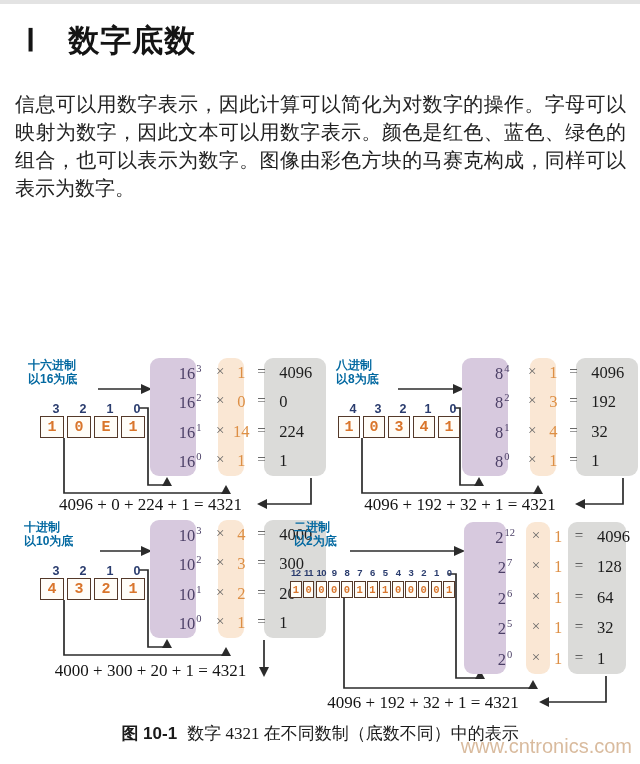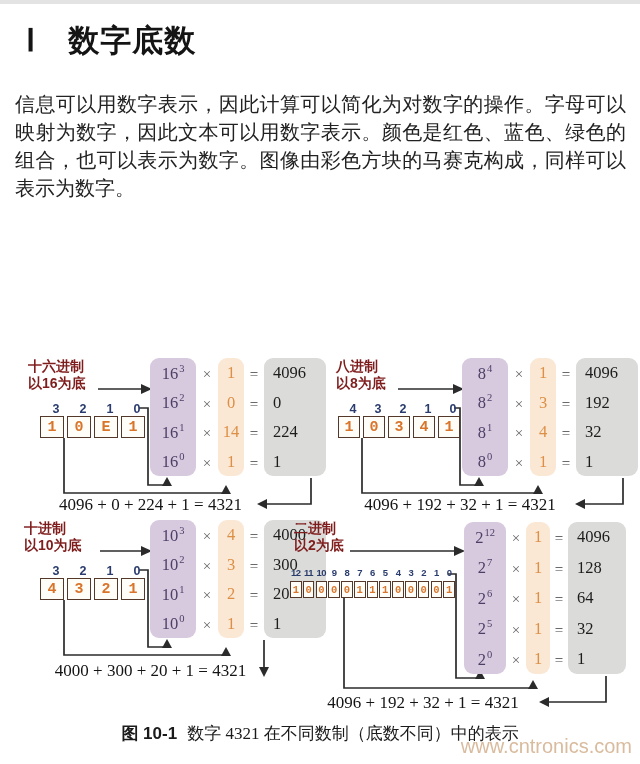--- a/index.html
+++ b/index.html
@@ -21,21 +21,21 @@
   .p-hex { left:14px;  top:358px; width:308px; height:158px; }
   .p-oct { left:326px; top:358px; width:308px; height:158px; }
   .p-dec { left:14px;  top:520px; width:308px; height:170px; }
   .p-bin { left:288px; top:520px; width:350px; height:200px; }
 
   .conn { position:absolute; inset:0; pointer-events:none; }
   .conn path { stroke:#2b2b2b; stroke-width:1.7; fill:none; }
   .conn polygon { fill:#2b2b2b; }
 
   .plabel { position:absolute; font-family:"Liberation Sans", sans-serif; font-weight:bold;
-            font-size:14px; line-height:1.18; color:#7f1d1d; white-space:nowrap; }
+            font-size:12px; line-height:1.18; color:#0369a1; white-space:nowrap; }
   .p-hex .plabel { left:14px; top:0; }
   .p-oct .plabel { left:10px; top:0; }
   .p-dec .plabel { left:10px; top:0; }
   .p-bin .plabel { left:6px;  top:0; }
 
   .ixrow { position:absolute; display:flex; gap:3px; font-family:"Liberation Sans", sans-serif;
            font-weight:bold; font-size:12.5px; color:#2a3c6e; }
   .ixrow span { width:24px; text-align:center; }
   .p-hex .ixrow { left:30px; top:44px; }
   .p-oct .ixrow { left:16px; top:44px; }
@@ -59,21 +59,21 @@
   .p-bin .calc { left:176px; top:2px; width:190px; height:152px; }
   .strip { position:absolute; top:0; border-radius:9px; }
   .s-pow { left:0;    width:46px; height:118px; background:#d7c9de; }
   .s-mul { left:68px; width:26px; height:118px; background:#fae7d4; }
   .s-res { left:114px;width:62px; height:118px; background:#dbdbd9; }
   .p-bin .s-pow { width:42px;  height:152px; }
   .p-bin .s-mul { left:62px;  width:24px; height:152px; }
   .p-bin .s-res { left:104px; width:58px; height:152px; }
 
   .rows { position:absolute; inset:0; display:flex; flex-direction:column; justify-content:space-around; }
-  .calcrow { display:flex; align-items:flex-end; }
+  .calcrow { display:flex; align-items:flex-start;margin-left:20px; }
   .c-pow { width:46px; text-align:center; font-size:16.5px; color:#4b3f66; }
   .c-pow sup { font-size:10.5px; margin-left:1px; }
   .c-op  { width:22px; text-align:center; font-size:15px; color:#666; }
   .c-dig { width:26px; text-align:center; font-size:16.5px; color:#dd8f45; }
   .c-eq  { width:20px; text-align:center; color:#3a3a3a; }
   .c-prod{ width:62px; padding-left:9px; text-align:left; font-size:16.5px; color:#1d1d1d; }
   .p-bin .c-pow { width:42px; } .p-bin .c-op { width:20px; } .p-bin .c-dig { width:24px; }
   .p-bin .c-eq { width:18px; } .p-bin .c-prod { width:58px; }
 
   .sum { position:absolute; text-align:center; font-size:17px; color:#141414; white-space:nowrap; }

